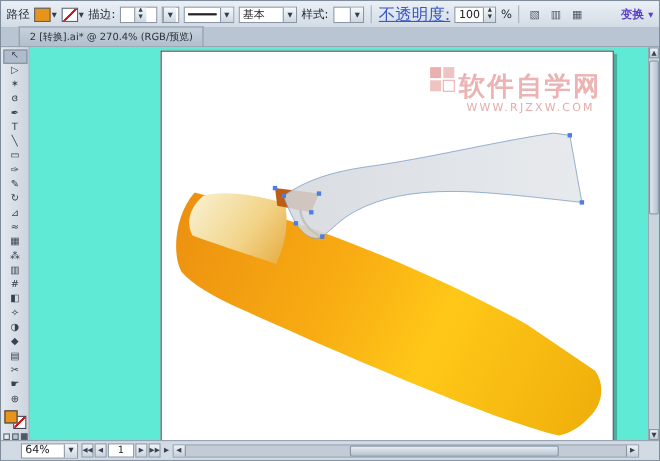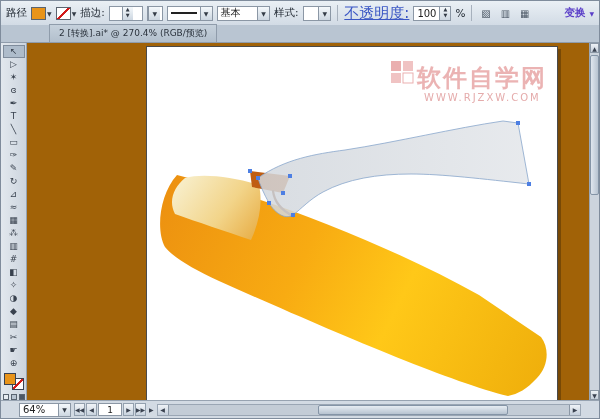--- a/index.html
+++ b/index.html
@@ -26,21 +26,21 @@
   .combo .spin span { flex:1; font-size:5px; line-height:4px; text-align:center; color:#333b46; }
   .profile-line { width:26px; height:0; border-top:2px solid #222; margin:0 3px; }
   .sep { width:1px; height:16px; background:#a7b1bd; margin:0 2px; }
   .link { font-size:15px; color:#3b57c4; text-decoration:underline; }
   .link2 { font-size:10.5px; color:#5a3ec8; font-weight:bold; text-decoration:none;margin-left:28px; }
   .icon-btn { width:16px; height:16px; border:1px solid transparent; display:inline-flex; align-items:center; justify-content:center;
     font-size:10px; color:#4c5866; }
 
   
   .tab-bar { position:absolute; top:24px; left:0; right:0; height:18px; background:#b9c5d2;
-    border-bottom:1px solid #8f9cab; display:flex; align-items:flex-end; padding-left:48px; }
+    border-bottom:1px solid #8f9cab; display:flex; align-items:flex-end; padding-left:16px; }
   .tab { height:18px; padding:0 9px; font-size:9px; display:flex; align-items:center;
     border:1px solid #8f9cab; border-bottom:none; margin-right:1px; color:#2a323c; }
   .tab.inactive { background:linear-gradient(#c6d1dc,#b2bfcc); }
   .tab.active { background:linear-gradient(#eef2f6,#dde4ec); }
 
   
   .main { position:absolute; top:42px; left:0; right:0; bottom:18px; }
 
   .toolbar { position:absolute; left:0; top:0; bottom:0; width:26px;
     background:linear-gradient(90deg,#e2e8ee,#ccd4de); border-right:1px solid #97a3b1;
@@ -49,21 +49,21 @@
   .tool.active { background:#aebccb; border:1px solid #7f8c9c; line-height:11px; }
   .fs-widget { position:relative; width:20px; height:20px; margin-top:3px; }
   .fs-fill { position:absolute; left:0; top:0; width:12px; height:12px; background:#e8941a; border:1px solid #3a4250; z-index:2; }
   .fs-stroke { position:absolute; right:0; bottom:0; width:12px; height:12px; border:1px solid #3a4250;
     background:linear-gradient(135deg, transparent 42%, #d21a1a 42%, #d21a1a 58%, transparent 58%), #fff; }
   .screen-modes { display:flex; gap:2px; margin-top:4px; }
   .sm-btn { width:6px; height:6px; border:1px solid #5a6470; background:#e7ecf1; }
   .sm-btn.mid { background:#b9c4d0; }
   .sm-btn.dark { background:#4c5866; }
 
-  .canvas { position:absolute; left:26px; top:0; right:0; bottom:0; background:#a16207; overflow:hidden; }
+  .canvas { position:absolute; left:26px; top:0; right:0; bottom:0; background:#5eead4; overflow:hidden; }
   .artboard { position:absolute; left:119px; top:3px; width:412px; height:356px; background:#fff;
     border:1px solid #4a4a4a; box-shadow:3px 3px 0 rgba(0,0,0,0.25); }
   .artboard svg { display:block; }
 
   .vscroll { position:absolute; right:0; top:0; bottom:0; width:10px; background:#ccd4dd; border-left:1px solid #9aa6b4; }
   .vs-btn { position:absolute; left:0; width:9px; height:10px; font-size:6px; text-align:center; line-height:10px;
     color:#3a4250; background:linear-gradient(#eef2f6,#c4cedb); border:1px solid #8b97a5; }
   .vs-up { top:0; } .vs-down { bottom:0; }
   .vs-thumb { position:absolute; left:0; top:12px; width:9px; height:140px;
     background:linear-gradient(90deg,#dfe6ee,#b7c3d0); border:1px solid #8494a6; border-radius:2px; }

